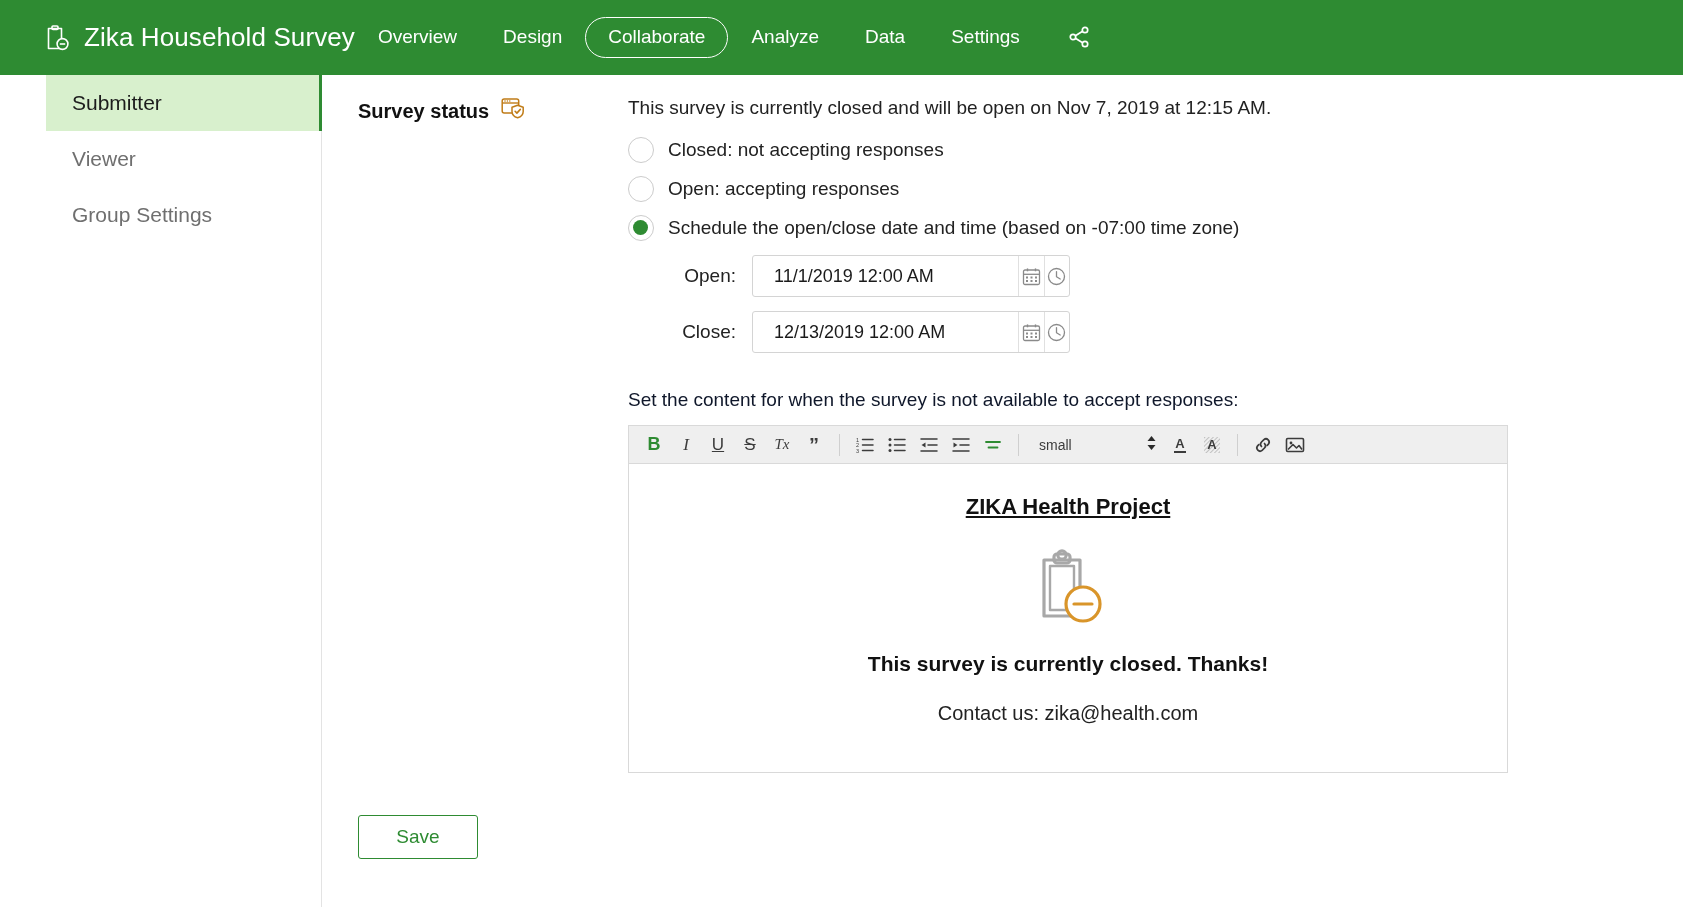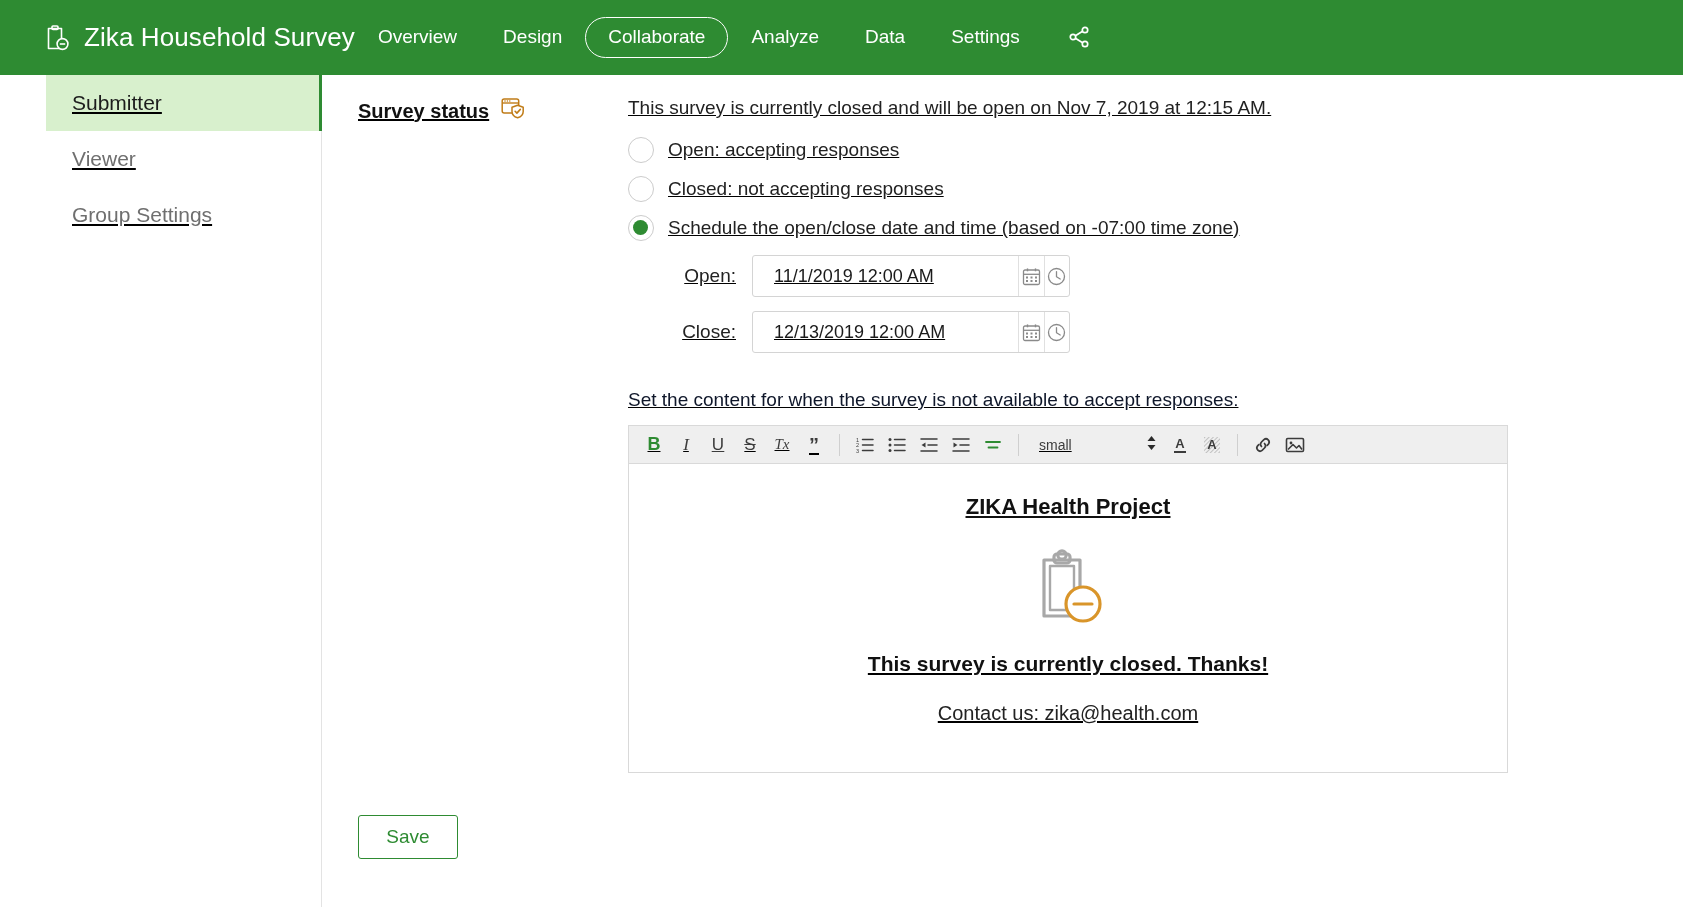--- a/index.html
+++ b/index.html
@@ -44,21 +44,21 @@
   }
   .navitem.active { border-color: #ffffff; }
   .share-btn {
     margin-left: 16px;
     width: 40px; height: 40px;
     display: flex; align-items: center; justify-content: center;
     cursor: pointer;
   }
 
   
-  .body-wrap { display: flex; height: 832px; text-decoration: underline; }
+  .body-wrap { display: flex; height: 832px; }
 
   .sidebar {
     width: 322px;
     flex: 0 0 322px;
     padding-top: 0;
     border-right: 1px solid #e3e3e3;
     background: #ffffff;
   }
   .side-item {
     margin-left: 46px;
@@ -237,21 +237,21 @@
     font-size: 21px;
     font-weight: bold;
     color: #111111;
     margin-bottom: 26px;
   }
   .doc-contact { font-size: 20px; color: #222222; }
 
   
   .save-wrap { padding-left: 36px; margin-top: 34px; }
   .save-btn {
-    width: 100px; height: 44px;
+    width: 120px; height: 44px;
     border: 1px solid #2e8b32;
     border-radius: 3px;
     background: #ffffff;
     color: #2e8b32;
     font-size: 19px;
     font-family: "Liberation Sans", sans-serif;
     cursor: pointer;
   }
 </style>
 </head>
@@ -319,26 +319,26 @@
         <button class="save-btn">Save</button>
       </div>
     </div>
 
     <div class="main-col">
 
       <div class="status-sentence">This survey is currently closed and will be open on Nov 7, 2019 at 12:15 AM.</div>
 
       <div class="radio-row">
         <span class="radio"></span>
-        <span class="radio-label">Open: accepting responses</span>
+        <span class="radio-label">Closed: not accepting responses</span>
       </div>
 
       <div class="radio-row">
         <span class="radio"></span>
-        <span class="radio-label">Closed: not accepting responses</span>
+        <span class="radio-label">Open: accepting responses</span>
       </div>
 
       <div class="radio-row">
         <span class="radio checked"></span>
         <span class="radio-label">Schedule the open/close date and time (based on -07:00 time zone)</span>
       </div>
 
       <div class="datefield-row">
         <div class="datefield-label">Open:</div>
         <div class="datefield">

